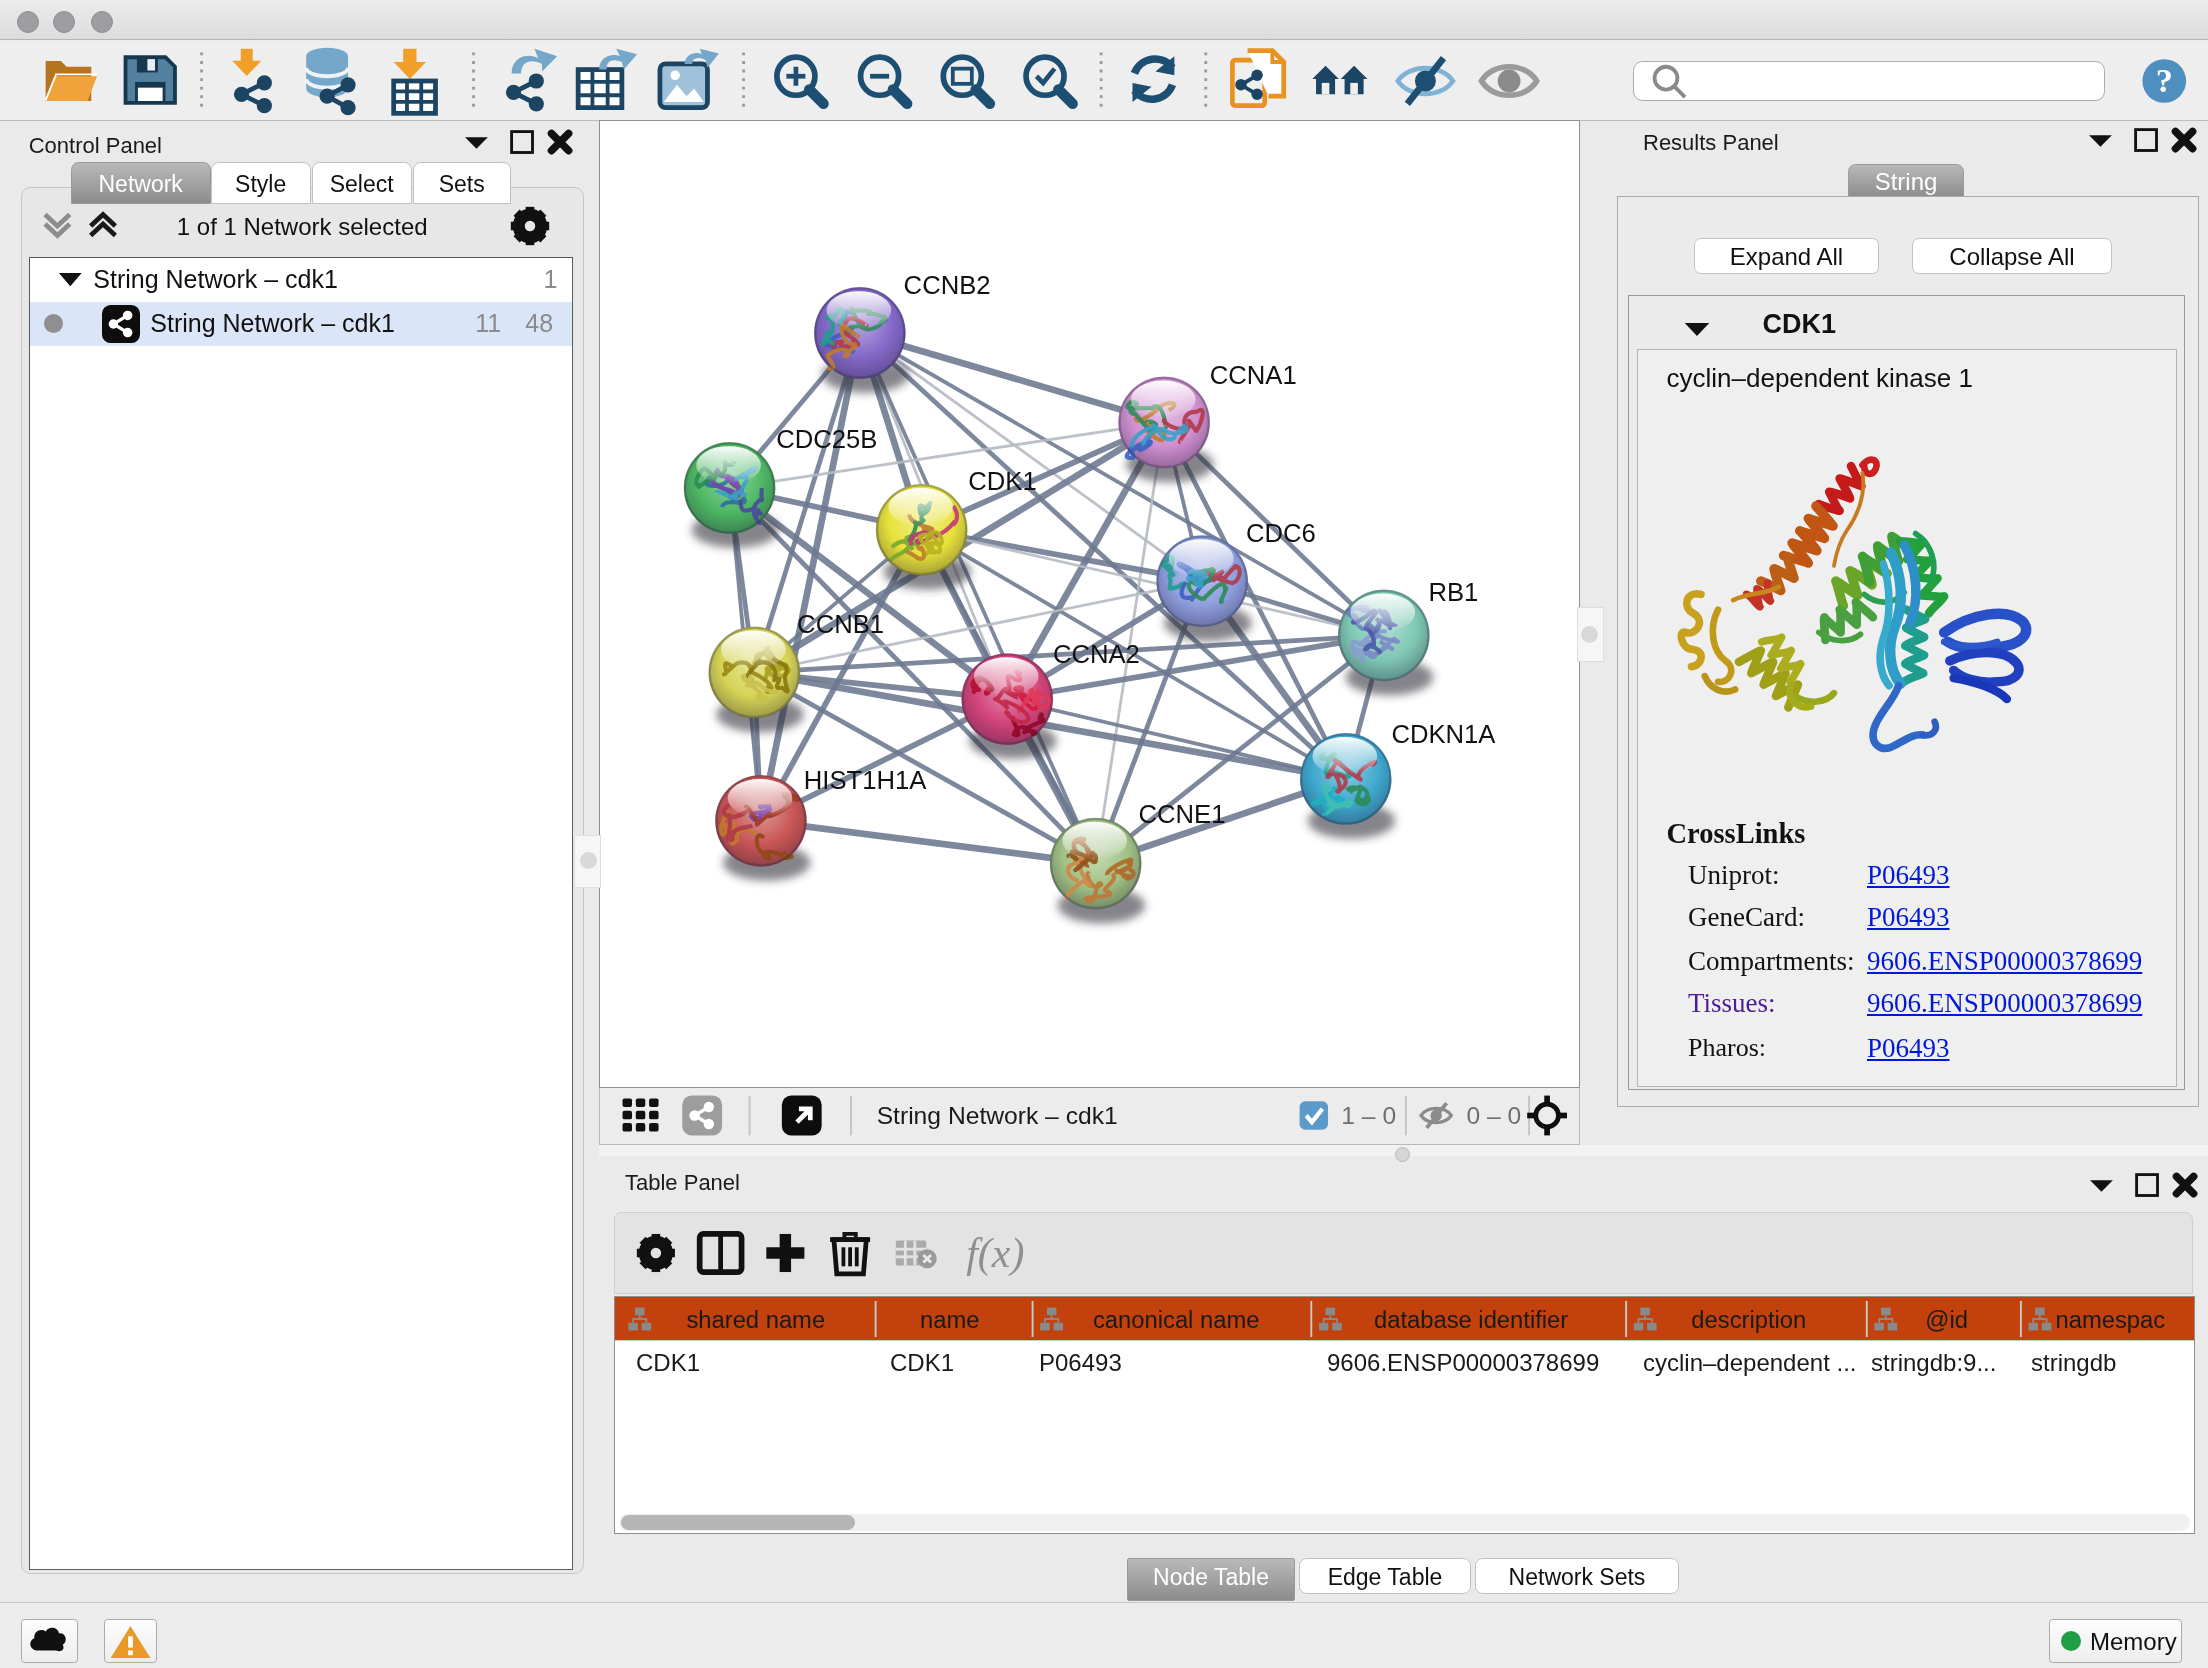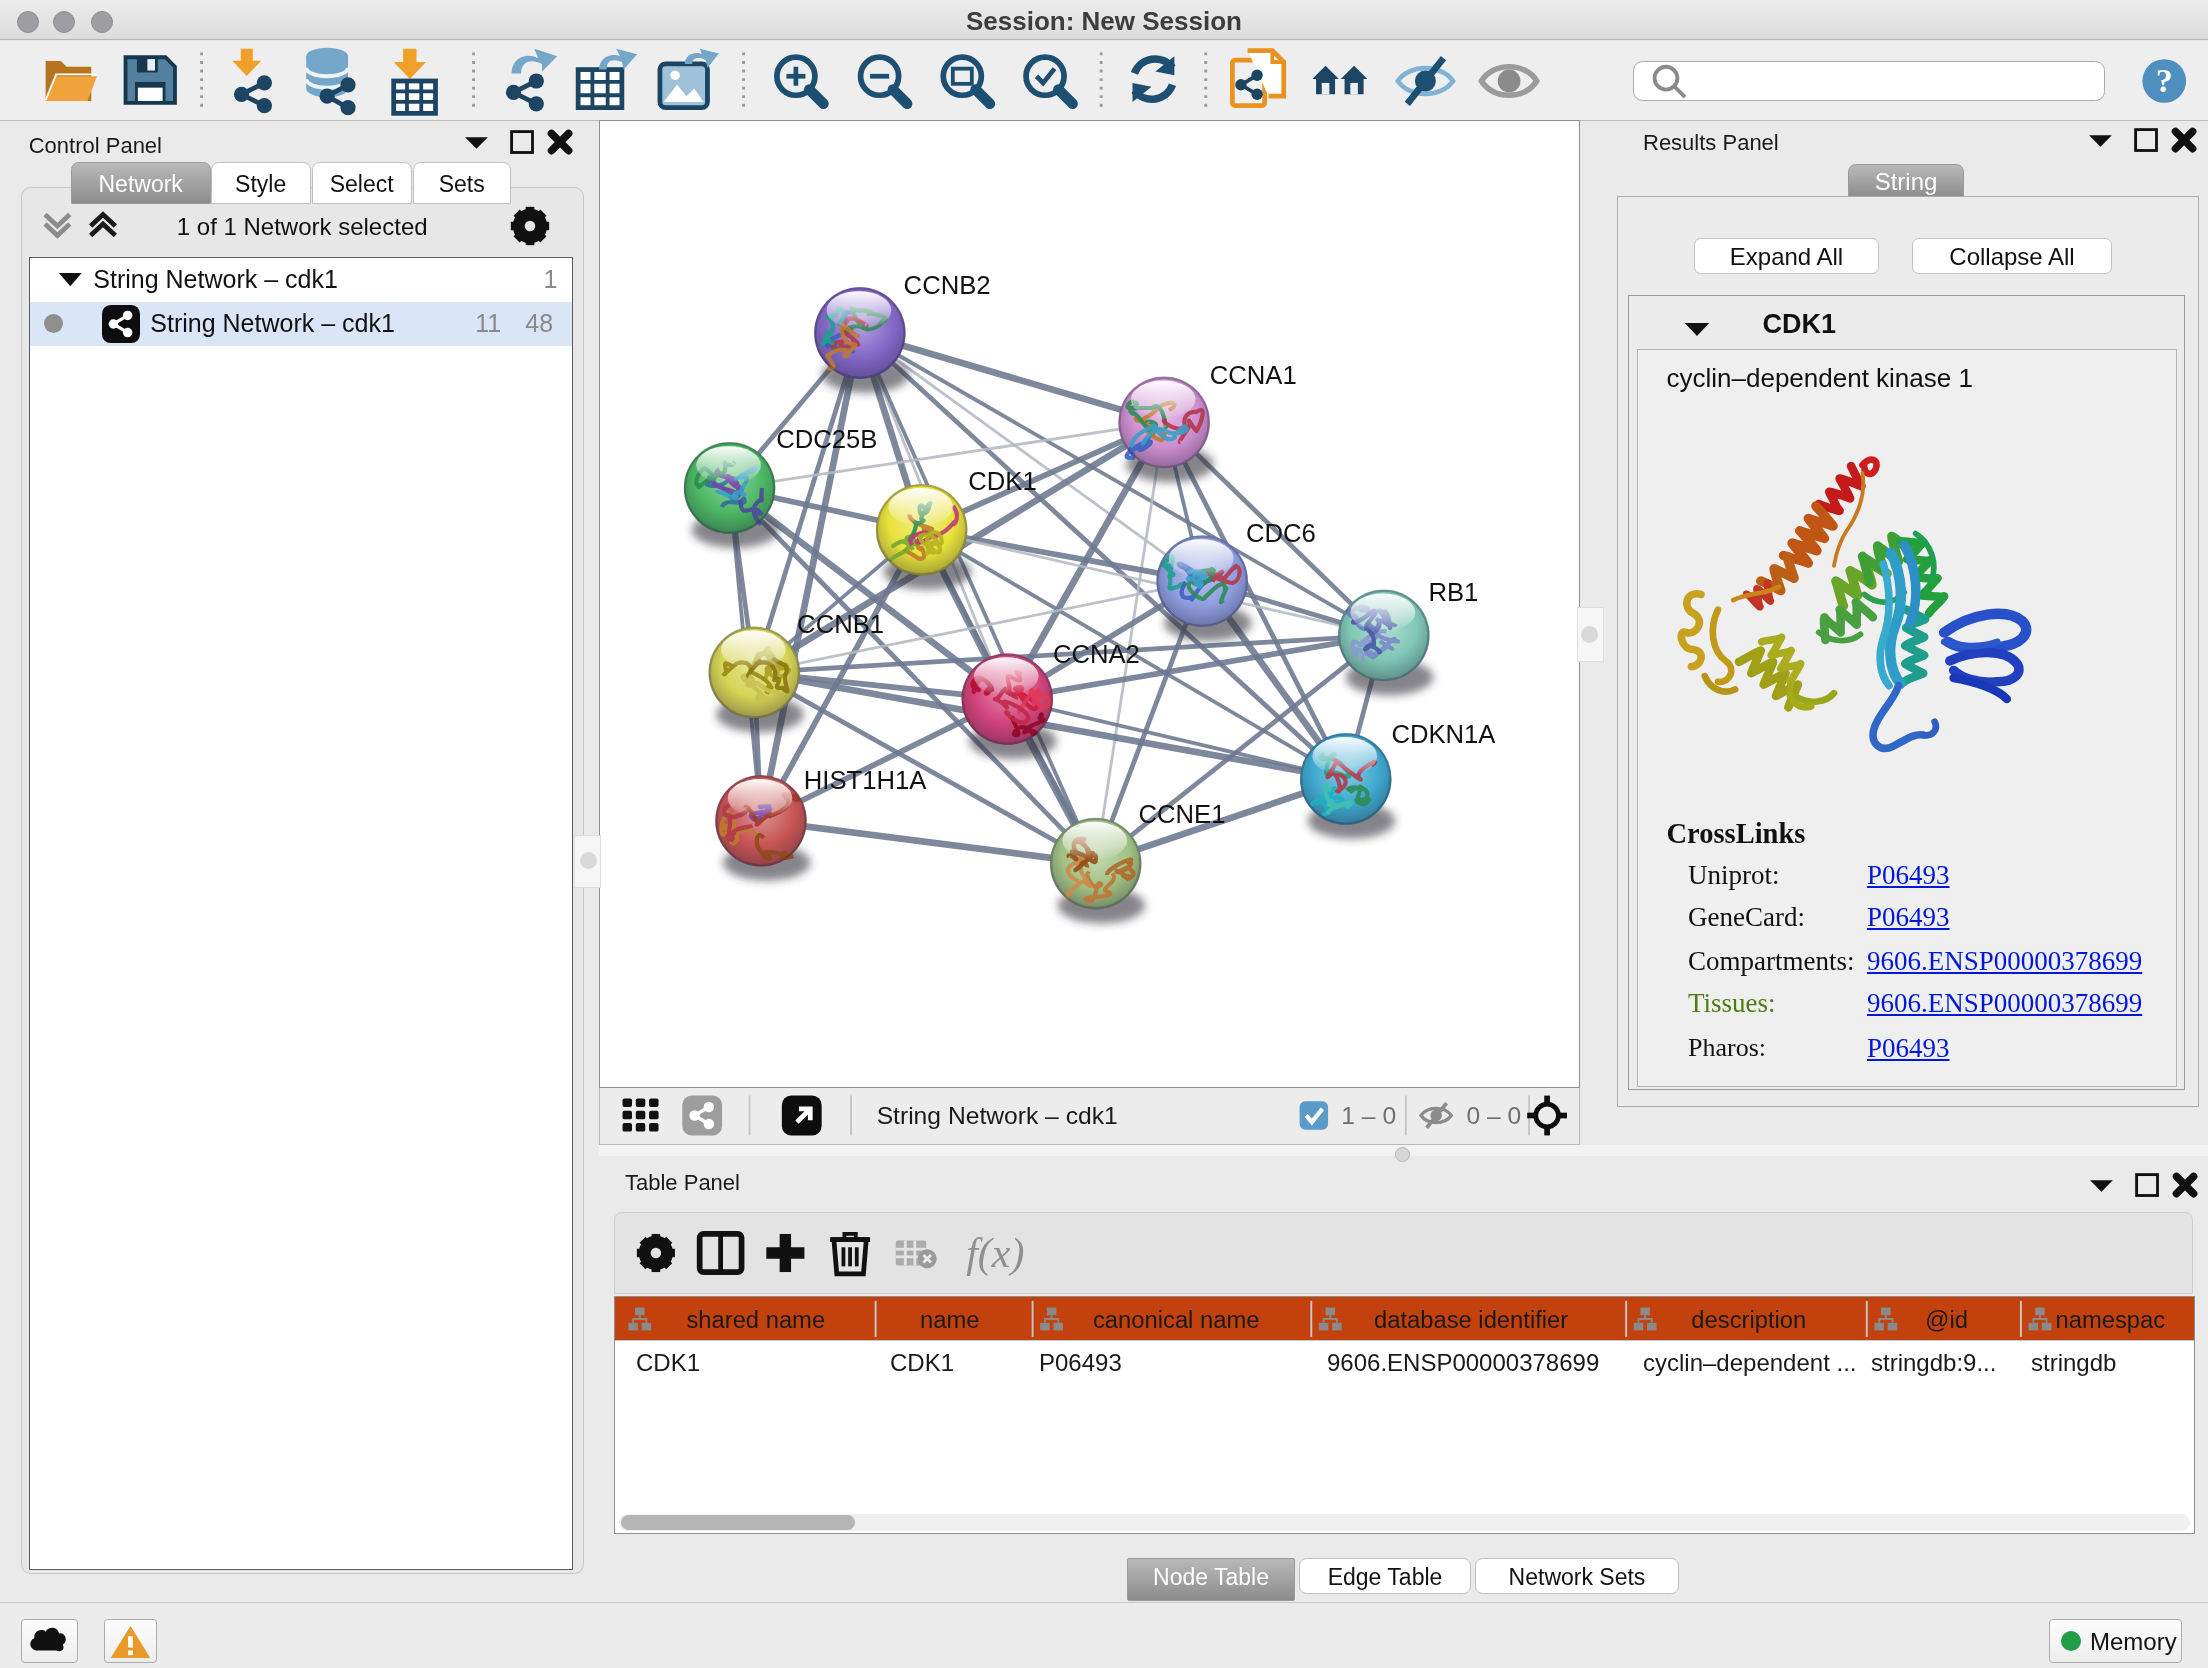--- a/index.html
+++ b/index.html
@@ -41,21 +41,20 @@
 
 a.lnk { color:#0018d8; text-decoration:underline; }
 </style>
 </head>
 <body>
 
 <div id="titlebar" class="abs">
   <div class="tl" style="left:17px;"></div>
   <div class="tl" style="left:53px;"></div>
   <div class="tl" style="left:91px;"></div>
-  <div id="wintitle">Session: New Session</div>
 </div>
 
 <div id="toolbar" class="abs">
 <div id="searchbox"></div>
 <svg style="position:absolute;left:0;top:0" width="2208" height="80" viewBox="0 0 2322 84" xmlns="http://www.w3.org/2000/svg">
 
   <g transform="translate(44,13)">
     <path d="M4 8 L20 8 L26 14 L52 14 L52 50 L4 50 Z" fill="#b5741d"></path>
     <path d="M4 50 L14 24 L58 24 L48 50 Z" fill="#f0a33a"></path>
     <path d="M4 49 L15 22 L58 22" fill="none" stroke="#fff" stroke-width="2"></path>
@@ -626,21 +625,21 @@
 <path d="M234 248 C228 266 212 278 208 294 C204 310 216 318 228 312 C240 306 250 298 260 300" fill="none" stroke="#3068c8" stroke-width="8" stroke-linecap="round"></path>
 <path d="M260 300 C270 302 276 294 272 286" fill="none" stroke="#2e5ec0" stroke-width="7" stroke-linecap="round"></path>
 </svg>
       <div style="position:absolute;left:28.5px;top:468px;font-family:'Liberation Serif',serif;font-size:28.5px;font-weight:bold;color:#111;">CrossLinks</div>
       <div style="position:absolute;left:50px;top:510px;font-family:'Liberation Serif',serif;font-size:27px;color:#111;">Uniprot:</div>
       <div style="position:absolute;left:229px;top:510px;font-family:'Liberation Serif',serif;font-size:27px;"><a class="lnk">P06493</a></div>
       <div style="position:absolute;left:50px;top:552px;font-family:'Liberation Serif',serif;font-size:27px;color:#111;">GeneCard:</div>
       <div style="position:absolute;left:229px;top:552px;font-family:'Liberation Serif',serif;font-size:27px;"><a class="lnk">P06493</a></div>
       <div style="position:absolute;left:50px;top:596px;font-family:'Liberation Serif',serif;font-size:27px;color:#111;">Compartments:</div>
       <div style="position:absolute;left:229px;top:596px;font-family:'Liberation Serif',serif;font-size:27px;"><a class="lnk">9606.ENSP00000378699</a></div>
-      <div style="position:absolute;left:50px;top:638px;font-family:'Liberation Serif',serif;font-size:27px;color:#4d7c0f;">Tissues:</div>
+      <div style="position:absolute;left:50px;top:638px;font-family:'Liberation Serif',serif;font-size:27px;color:#4c1d95;">Tissues:</div>
       <div style="position:absolute;left:229px;top:638px;font-family:'Liberation Serif',serif;font-size:27px;"><a class="lnk">9606.ENSP00000378699</a></div>
       <div style="position:absolute;left:50px;top:683px;font-family:'Liberation Serif',serif;font-size:26px;color:#111;">Pharos:</div>
       <div style="position:absolute;left:229px;top:683px;font-family:'Liberation Serif',serif;font-size:27px;"><a class="lnk">P06493</a></div>
     </div>
   </div>
 </div>
 
 <div id="tpanel" class="abs">
   <div class="ptitle" style="position:absolute;left:26px;top:13.3px;">Table Panel</div>
   <svg style="position:absolute;left:1487px;top:9.5px;" width="124" height="38" viewBox="0 0 130 40">

